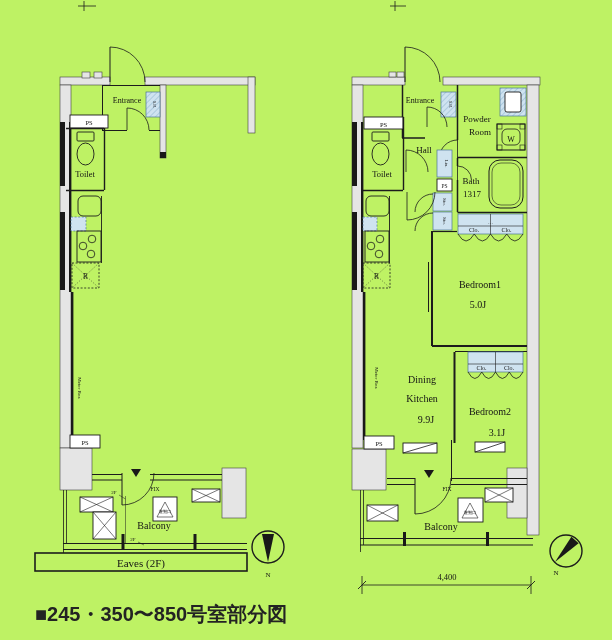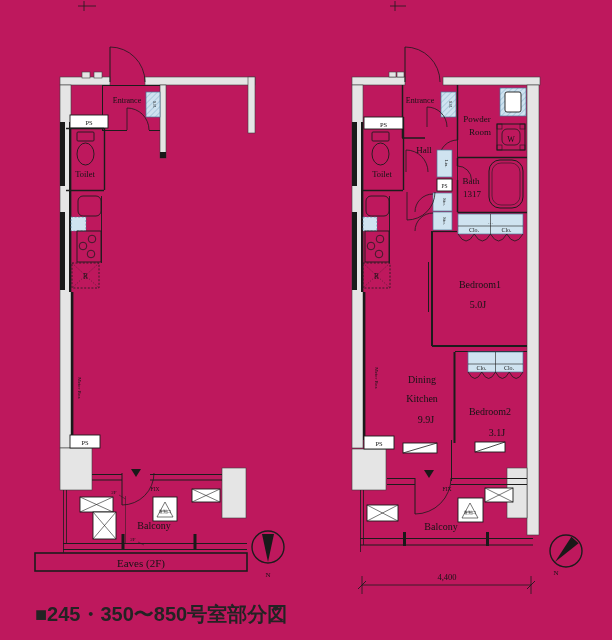--- a/index.html
+++ b/index.html
@@ -1,16 +1,16 @@
 <!DOCTYPE html>
 <html><head>
 <meta charset="utf-8">
 <style>
   html,body{margin:0;padding:0;background:#fff;}
-  .stage{position:relative;width:612px;height:640px;background:#be185d;overflow:hidden;}
+  .stage{position:relative;width:612px;height:640px;background:#bef264;overflow:hidden;}
   svg{position:absolute;left:0;top:0;}
   .w{stroke:#1c1c1c;fill:none;stroke-linecap:butt;}
   .w05{stroke-width:.5}.w06{stroke-width:.6}.w08{stroke-width:.8}.w09{stroke-width:.9}
   .w1{stroke-width:1}.w12{stroke-width:1.2}.w14{stroke-width:1.4}.w15{stroke-width:1.5}
   .w16{stroke-width:1.6}.w2{stroke-width:2}
   .wall{fill:#e5e5e5;stroke:#3f3f3f;stroke-width:.6;}
   .blk{fill:#191919;stroke:none;}
   .blue{fill:#cfe3f0;stroke:#4a7596;stroke-width:.7;}
   .bh{fill:url(#hp);stroke:#4a7596;stroke-width:.7;}
   .wh{fill:#ffffff;stroke:#1c1c1c;stroke-width:.9;}

